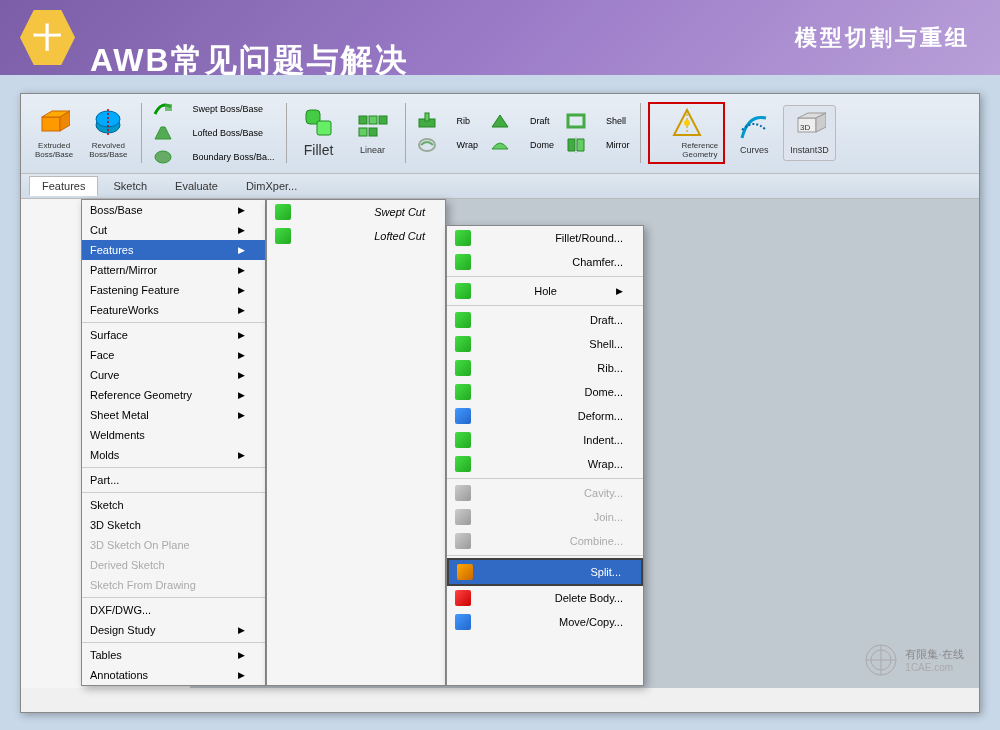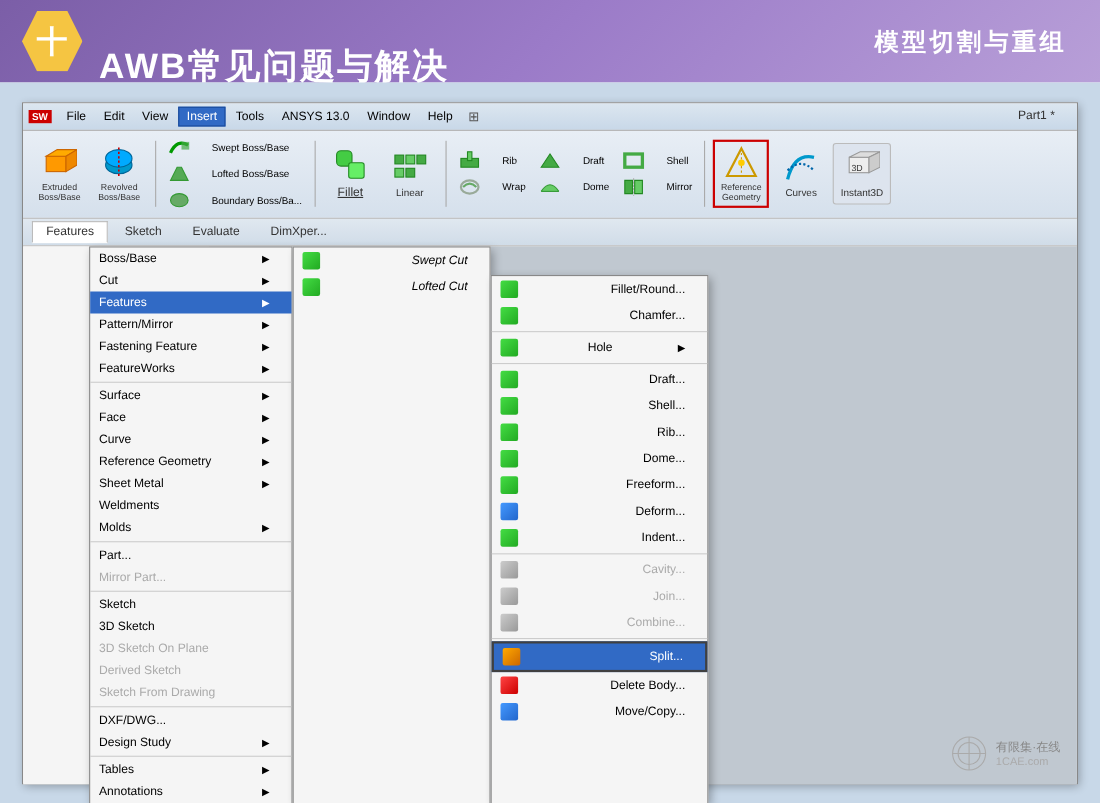--- a/index.html
+++ b/index.html
@@ -262,33 +262,20 @@
     <span>十</span>
   </div>
   <span class="header-title-cn">AWB常见问题与解决</span>
   <span class="header-subtitle">模型切割与重组</span>
 </div>
 
 <div class="main-content">
 
   <div class="sw-window">
 
-    <div class="menubar">
-      <span class="sw-logo">SW</span>
-      <span class="menu-item">File</span>
-      <span class="menu-item">Edit</span>
-      <span class="menu-item">View</span>
-      <span class="menu-item highlighted">Insert</span>
-      <span class="menu-item">Tools</span>
-      <span class="menu-item">ANSYS 13.0</span>
-      <span class="menu-item">Window</span>
-      <span class="menu-item">Help</span>
-      <span style="margin-left:5px; font-size:12px; color:#555;">⊞</span>
-      <span class="menu-title">Part1 *</span>
-    </div>
 
     <div class="toolbar">
 
       <div class="toolbar-btn">
         <div class="toolbar-icon">
           <svg width="32" height="32" viewBox="0 0 32 32">
             <rect x="4" y="10" width="18" height="14" fill="#f90" stroke="#c60" stroke-width="1"></rect>
             <polygon points="4,10 14,4 32,4 22,10" fill="#fa0" stroke="#c60" stroke-width="1"></polygon>
             <polygon points="22,10 32,4 32,18 22,24" fill="#e80" stroke="#c60" stroke-width="1"></polygon>
           </svg>
@@ -338,21 +325,21 @@
 
       <div class="toolbar-separator"></div>
 
       <div class="toolbar-btn">
         <div class="toolbar-icon">
           <svg width="32" height="32" viewBox="0 0 32 32">
             <rect x="3" y="3" width="14" height="14" fill="#4c4" stroke="#282" stroke-width="1" rx="4"></rect>
             <rect x="14" y="14" width="14" height="14" fill="#6e6" stroke="#282" stroke-width="1" rx="2"></rect>
           </svg>
         </div>
-        <span style="font-size:11px;text-decoration:underline;">Fillet</span>
+        <span style="font-size:14px;">Fillet</span>
       </div>
 
       <div class="toolbar-btn">
         <div class="toolbar-icon">
           <svg width="32" height="32" viewBox="0 0 32 32">
             <rect x="2" y="6" width="8" height="8" fill="#4a4" stroke="#282" stroke-width="1"></rect>
             <rect x="12" y="6" width="8" height="8" fill="#6c6" stroke="#282" stroke-width="1"></rect>
             <rect x="22" y="6" width="8" height="8" fill="#4a4" stroke="#282" stroke-width="1"></rect>
             <rect x="2" y="18" width="8" height="8" fill="#6c6" stroke="#282" stroke-width="1"></rect>
             <rect x="12" y="18" width="8" height="8" fill="#4a4" stroke="#282" stroke-width="1"></rect>
@@ -428,21 +415,21 @@
       <div class="toolbar-separator"></div>
 
       <div class="toolbar-btn" style="border:2px solid #c00; padding:3px 5px;">
         <div class="toolbar-icon">
           <svg width="32" height="32" viewBox="0 0 32 32">
             <polygon points="16,3 29,28 3,28" fill="none" stroke="#c90" stroke-width="2"></polygon>
             <line x1="16" y1="3" x2="16" y2="28" stroke="#c90" stroke-width="1" stroke-dasharray="2,2"></line>
             <circle cx="16" cy="16" r="3" fill="#fc0"></circle>
           </svg>
         </div>
-        <span style="font-size:8px; line-height:1.1;">Reference<br>Geometry</span>
+        <span style="font-size:8px; line-height:1.1;margin-left:26px;">Reference<br>Geometry</span>
       </div>
 
       <div class="toolbar-btn">
         <div class="toolbar-icon">
           <svg width="32" height="32" viewBox="0 0 32 32">
             <path d="M4,28 Q10,4 28,8" fill="none" stroke="#09c" stroke-width="3"></path>
             <path d="M4,20 Q16,8 28,20" fill="none" stroke="#06a" stroke-width="2" stroke-dasharray="2,2"></path>
           </svg>
         </div>
         <span style="font-size:9px;">Curves</span>
@@ -540,23 +527,20 @@
             <span>Weldments</span>
           </div>
           <div class="dropdown-item">
             <span>Molds</span>
               <span class="arrow">▶</span>
           </div>
           <div class="dropdown-separator"></div>
           <div class="dropdown-item">
             <span>Part...</span>
           </div>
-          <div class="dropdown-item disabled">
-            <span>Mirror Part...</span>
-          </div>
           <div class="dropdown-separator"></div>
           <div class="dropdown-item">
             <span>Sketch</span>
           </div>
           <div class="dropdown-item">
             <span>3D Sketch</span>
           </div>
           <div class="dropdown-item disabled">
             <span>3D Sketch On Plane</span>
           </div>
@@ -623,30 +607,30 @@
           </div>
           <div class="dropdown-item">
             <span class="menu-icon-small mi-green"></span>
             <span>Rib...</span>
           </div>
           <div class="dropdown-item">
             <span class="menu-icon-small mi-green"></span>
             <span>Dome...</span>
           </div>
           <div class="dropdown-item">
-            <span class="menu-icon-small mi-green"></span>
-            <span>Freeform...</span>
-          </div>
-          <div class="dropdown-item">
             <span class="menu-icon-small mi-blue"></span>
             <span>Deform...</span>
           </div>
           <div class="dropdown-item">
             <span class="menu-icon-small mi-green"></span>
             <span>Indent...</span>
+          </div>
+          <div class="dropdown-item">
+            <span class="menu-icon-small mi-green"></span>
+            <span>Wrap...</span>
           </div>
           <div class="dropdown-separator"></div>
           <div class="dropdown-item disabled">
             <span class="menu-icon-small mi-gray"></span>
             <span>Cavity...</span>
           </div>
           <div class="dropdown-item disabled">
             <span class="menu-icon-small mi-gray"></span>
             <span>Join...</span>
           </div>

